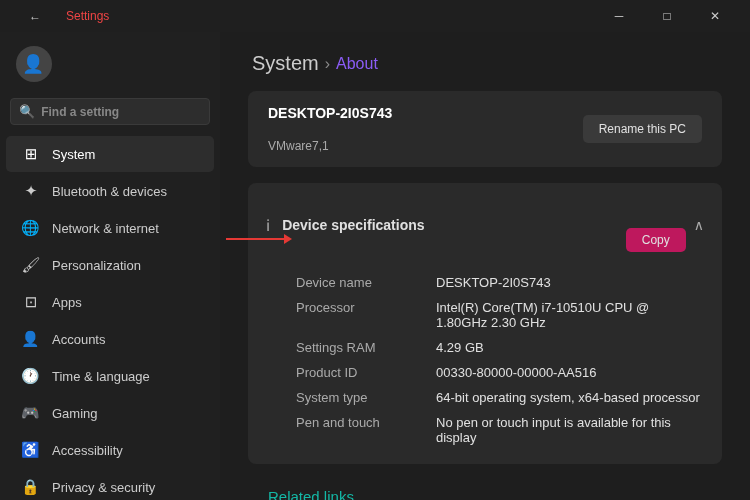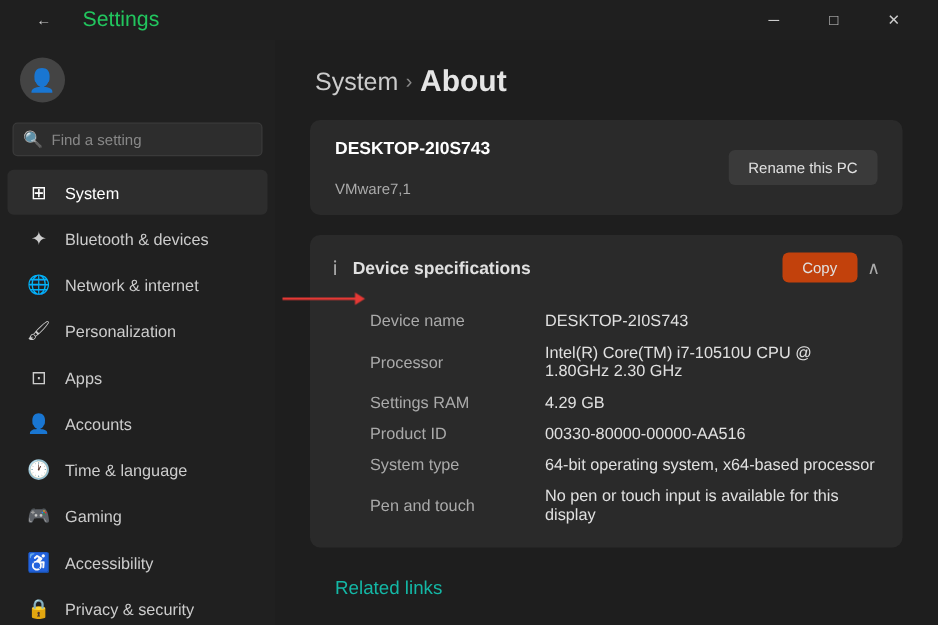--- a/index.html
+++ b/index.html
@@ -23,22 +23,22 @@
       padding: 0 12px;
       justify-content: space-between;
       flex-shrink: 0;
     }
     .titlebar-left {
       display: flex;
       align-items: center;
       gap: 8px;
     }
     .titlebar-title {
-      font-size: 17px;
-      color: #22c55e;
+      font-size: 12px;
+      color: #ef4444;
     }
     .titlebar-controls {
       display: flex;
       gap: 2px;
     }
     .titlebar-btn {
       width: 46px;
       height: 32px;
       display: flex;
       align-items: center;
@@ -93,20 +93,21 @@
       padding: 5px 8px;
       gap: 6px;
     }
     .sidebar-search input {
       background: transparent;
       border: none;
       outline: none;
       color: #ffffff;
       font-size: 12px;
       flex: 1;
+      font-weight: bold;
     }
     .sidebar-search input::placeholder { color: #888; }
     .sidebar-nav {
       flex: 1;
       overflow-y: auto;
       padding: 2px 0;
     }
     .sidebar-nav::-webkit-scrollbar { width: 4px; }
     .sidebar-nav::-webkit-scrollbar-thumb { background: #444; }
     .nav-item {
@@ -150,23 +151,23 @@
     .content-header .system-label {
       font-size: 20px;
       font-weight: 300;
       color: #ccc;
     }
     .content-header .chevron {
       font-size: 16px;
       color: #888;
     }
     .content-header .page-title {
-      font-size: 24px;
-      font-weight: 700;
-      color: #e5e5e5;
+      font-size: 16px;
+      font-weight: 400;
+      color: #8b5cf6;
     }
 
     
     .pc-card {
       margin: 0 28px 16px;
       background: #2a2a2a;
       border-radius: 8px;
       padding: 14px 20px;
       display: flex;
       align-items: center;
@@ -211,41 +212,42 @@
       font-size: 14px;
       font-weight: 700;
       color: #e0e0e0;
     }
     .section-header-right {
       display: flex;
       align-items: center;
       gap: 8px;
     }
     .copy-btn {
-      background: #c2410c;
+      background: #be185d;
       border: none;
       color: #e0e0e0;
       padding: 5px 16px;
       border-radius: 5px;
       cursor: pointer;
       font-size: 12px;
+      margin-top: 31px;
     }
     .chevron-btn {
       color: #aaa;
       font-size: 14px;
     }
 
     
     .spec-table {
       padding: 4px 20px 14px 48px;
     }
     .spec-row {
       display: flex;
       padding: 5px 0;
-      align-items: center;
+      align-items: flex-start;
     }
     .spec-label {
       width: 140px;
       color: #aaa;
       font-size: 13px;
       flex-shrink: 0;
     }
     .spec-value {
       color: #e0e0e0;
       font-size: 13px;

